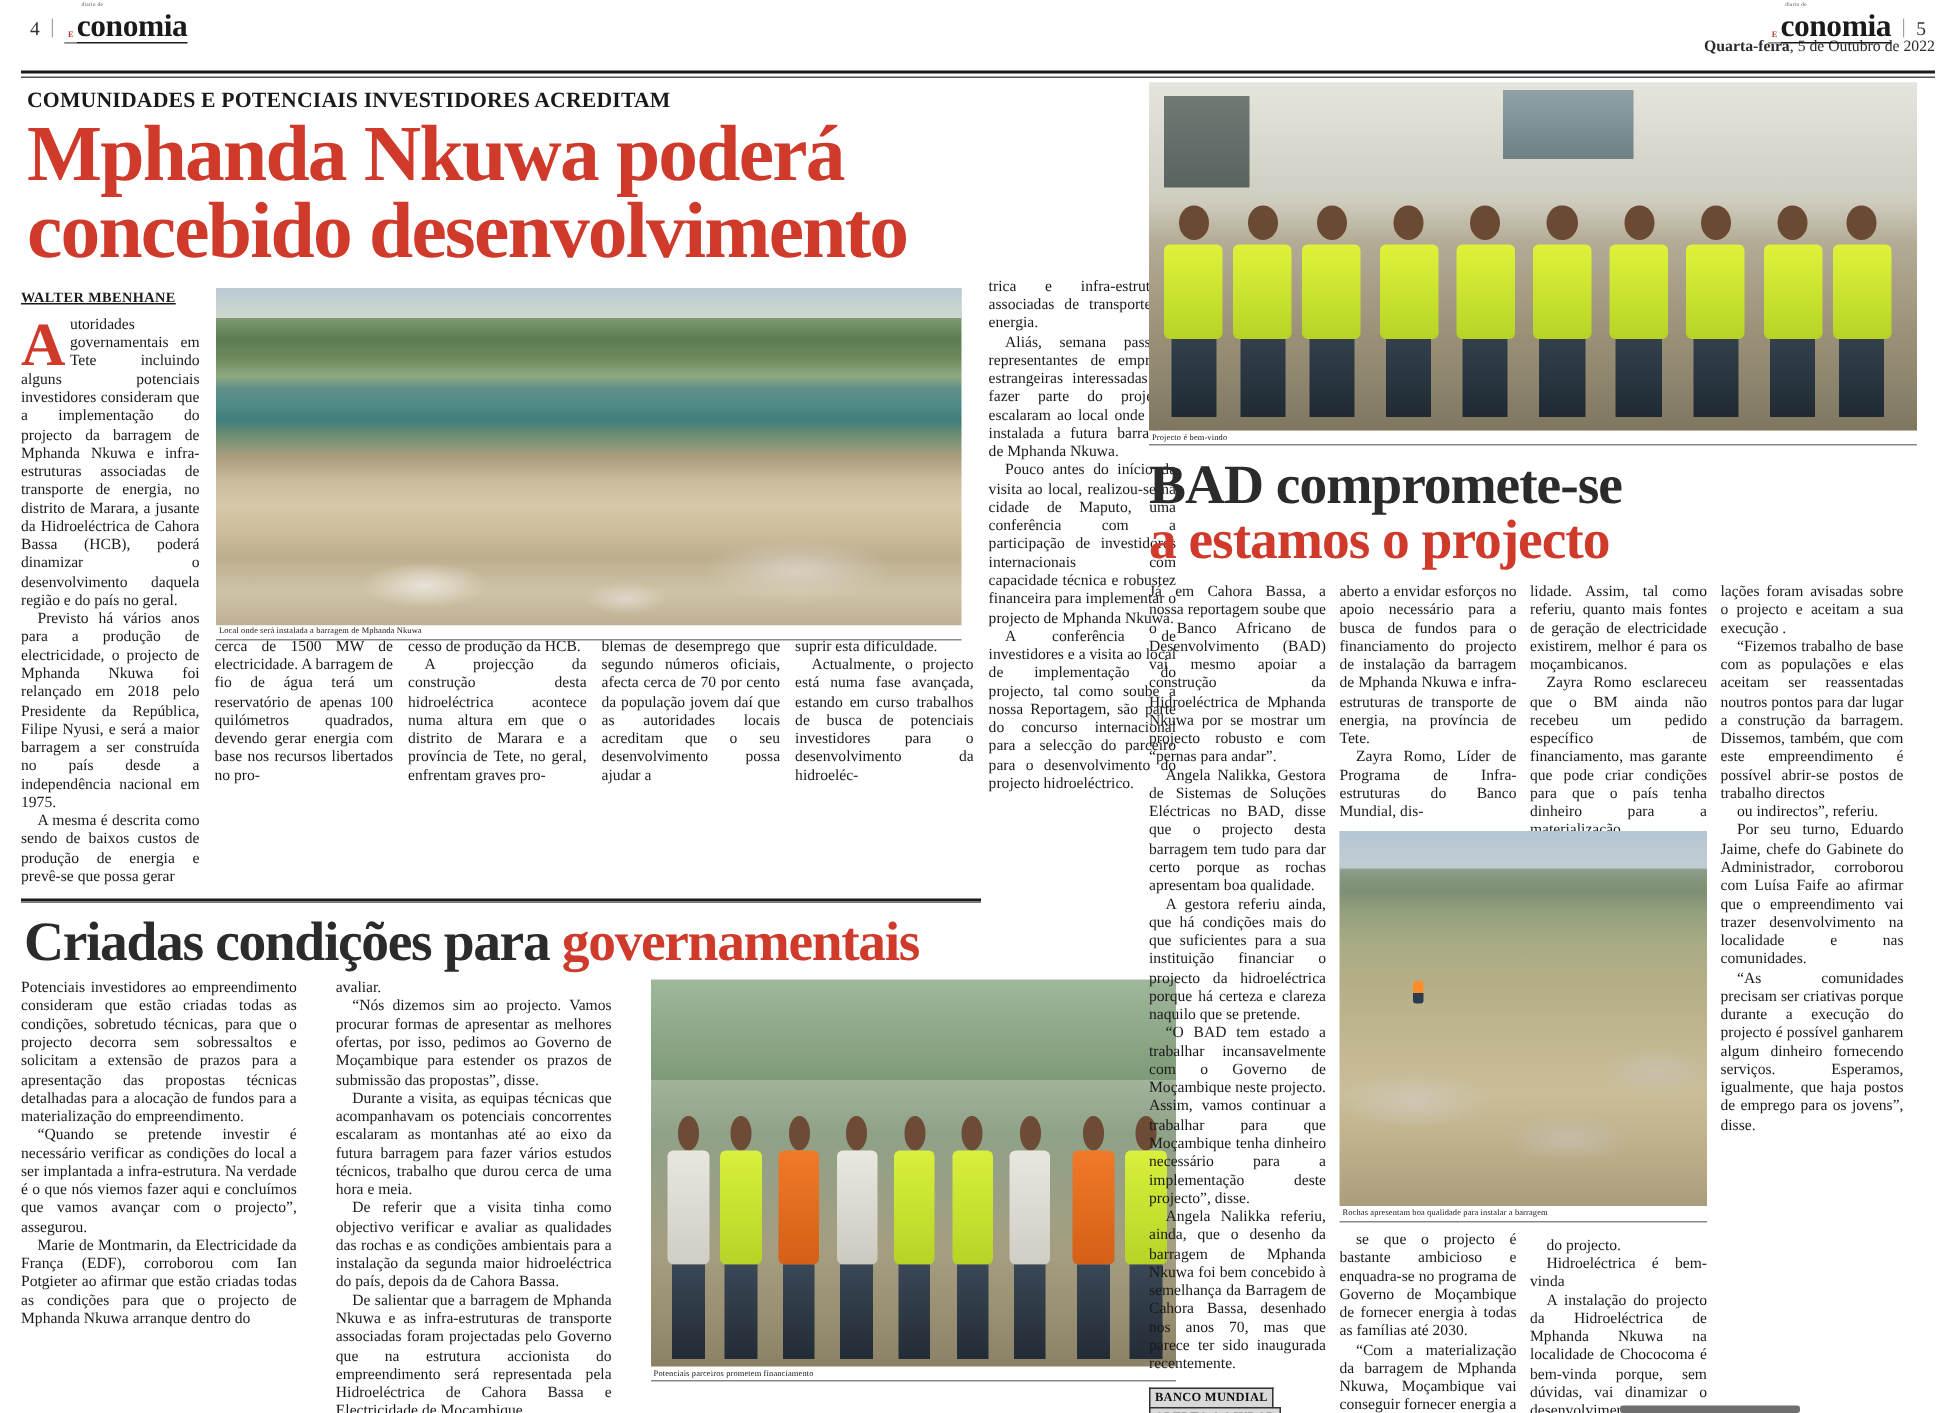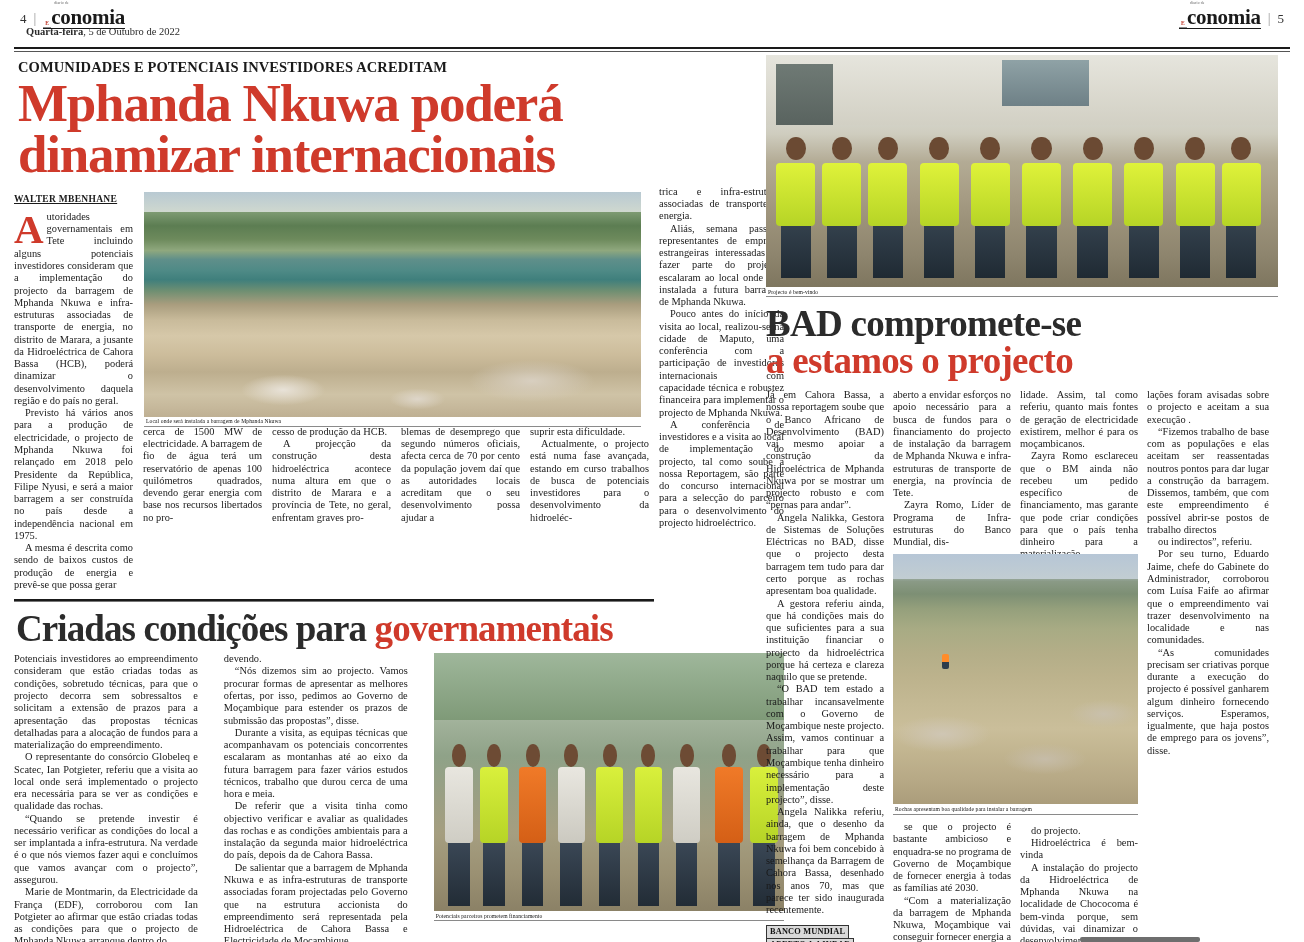--- a/index.html
+++ b/index.html
@@ -20,21 +20,21 @@
   .mh-right { position:absolute; right:6px; top:6px; display:flex; align-items:flex-end; gap:7px; }
   .folio { font-size:13px; color:#333; font-family:"Liberation Serif", serif; padding-bottom:2px;}
   .mh-sep { color:#999; font-size:14px; padding-bottom:2px;}
   .brand {
     position:relative; font-family:"Liberation Serif", serif; font-weight:bold;
     font-size:21px; letter-spacing:-0.3px; color:#1a1a1a;
     border-bottom:1.6px solid #1a1a1a; padding-bottom:0px; line-height:1.05;
   }
   .brand .cap { color:#c0392b; }
   .brand .tiny { position:absolute; left:11px; top:-4px; font-size:3.6px; letter-spacing:.2px; font-weight:normal; color:#555; }
-  .mh-date { position:absolute; left:12px; right:0; top:26px; text-align:left; font-size:10.5px; color:#2b2b2b; }
+  .mh-date { position:absolute; left:0; right:0; top:26px; text-align:right; font-size:10.5px; color:#2b2b2b; }
   .mh-date b { font-weight:bold; }
   .rule-top { position:absolute; left:14px; right:14px; top:47px; border-top:2.4px solid #1a1a1a; }
   .rule-top2 { position:absolute; left:14px; right:14px; top:51px; border-top:0.8px solid #555; }
 
   
   .body-wrap { position:absolute; top:55px; left:14px; right:14px; bottom:4px; }
 
   
   .left-page { position:absolute; left:0; top:0; width:770px; bottom:0; }
   .kicker {
@@ -191,21 +191,21 @@
   <div class="rule-top"></div>
   <div class="rule-top2"></div>
 
   <div class="body-wrap">
 
     <div class="left-page">
 
       <div class="kicker">COMUNIDADES E POTENCIAIS INVESTIDORES ACREDITAM</div>
       <div class="headline-main">
         <div>Mphanda Nkuwa poderá</div>
-        <div>dinamizar internacionais</div>
+        <div>concebido desenvolvimento</div>
       </div>
 
       <div style="position:relative; margin-top:6px;">
 
         <div class="photo ph1" style="position:absolute; left:130px; top:6px; width:497px; height:225px;">
           <div class="hz"></div>
         </div>
         <div class="cap" style="position:absolute; left:130px; top:231px; width:497px;">Local onde será instalada a barragem de Mphanda Nkuwa</div>
 
         <div class="cols">
@@ -245,26 +245,25 @@
         </div>
       </div>
 
       <div class="hr-dbl" style="margin-top:8px; width:640px;"></div>
 
       <div class="sec-headline"><span>Criadas condições para </span><span class="red">governamentais</span></div>
 
       <div style="display:flex; gap:26px; margin-top:6px;">
         <div class="col" style="width:190px;">
           <p class="first">Potenciais investidores ao empreendimento consideram que estão criadas todas as condições, sobretudo técnicas, para que o projecto decorra sem sobressaltos e solicitam a extensão de prazos para a apresentação das propostas técnicas detalhadas para a alocação de fundos para a materialização do empreendimento.</p>
-          <p>O representante do consórcio Globeleq e Scatec, Ian Potgieter, referiu que a visita ao local onde será implementado o projecto era necessária para se ver as condições e qualidade das rochas.</p>
           <p>“Quando se pretende investir é necessário verificar as condições do local a ser implantada a infra-estrutura. Na verdade é o que nós viemos fazer aqui e concluímos que vamos avançar com o projecto”, assegurou.</p>
           <p>Marie de Montmarin, da Electricidade da França (EDF), corroborou com Ian Potgieter ao afirmar que estão criadas todas as condições para que o projecto de Mphanda Nkuwa arranque dentro do</p>
         </div>
         <div class="col" style="width:190px;">
-          <p class="first">devendo.</p>
+          <p class="first">avaliar.</p>
           <p>“Nós dizemos sim ao projecto. Vamos procurar formas de apresentar as melhores ofertas, por isso, pedimos ao Governo de Moçambique para estender os prazos de submissão das propostas”, disse.</p>
           <p>Durante a visita, as equipas técnicas que acompanhavam os potenciais concorrentes escalaram as montanhas até ao eixo da futura barragem para fazer vários estudos técnicos, trabalho que durou cerca de uma hora e meia.</p>
           <p>De referir que a visita tinha como objectivo verificar e avaliar as qualidades das rochas e as condições ambientais para a instalação da segunda maior hidroeléctrica do país, depois da de Cahora Bassa.</p>
           <p>De salientar que a barragem de Mphanda Nkuwa e as infra-estruturas de transporte associadas foram projectadas pelo Governo que na estrutura accionista do empreendimento será representada pela Hidroeléctrica de Cahora Bassa e Electricidade de Moçambique.</p>
         </div>
 
         <div style="width:362px;">
           <div class="photo ph4">
             <div class="tree"></div>
             <div class="p" style="left:3%;">

